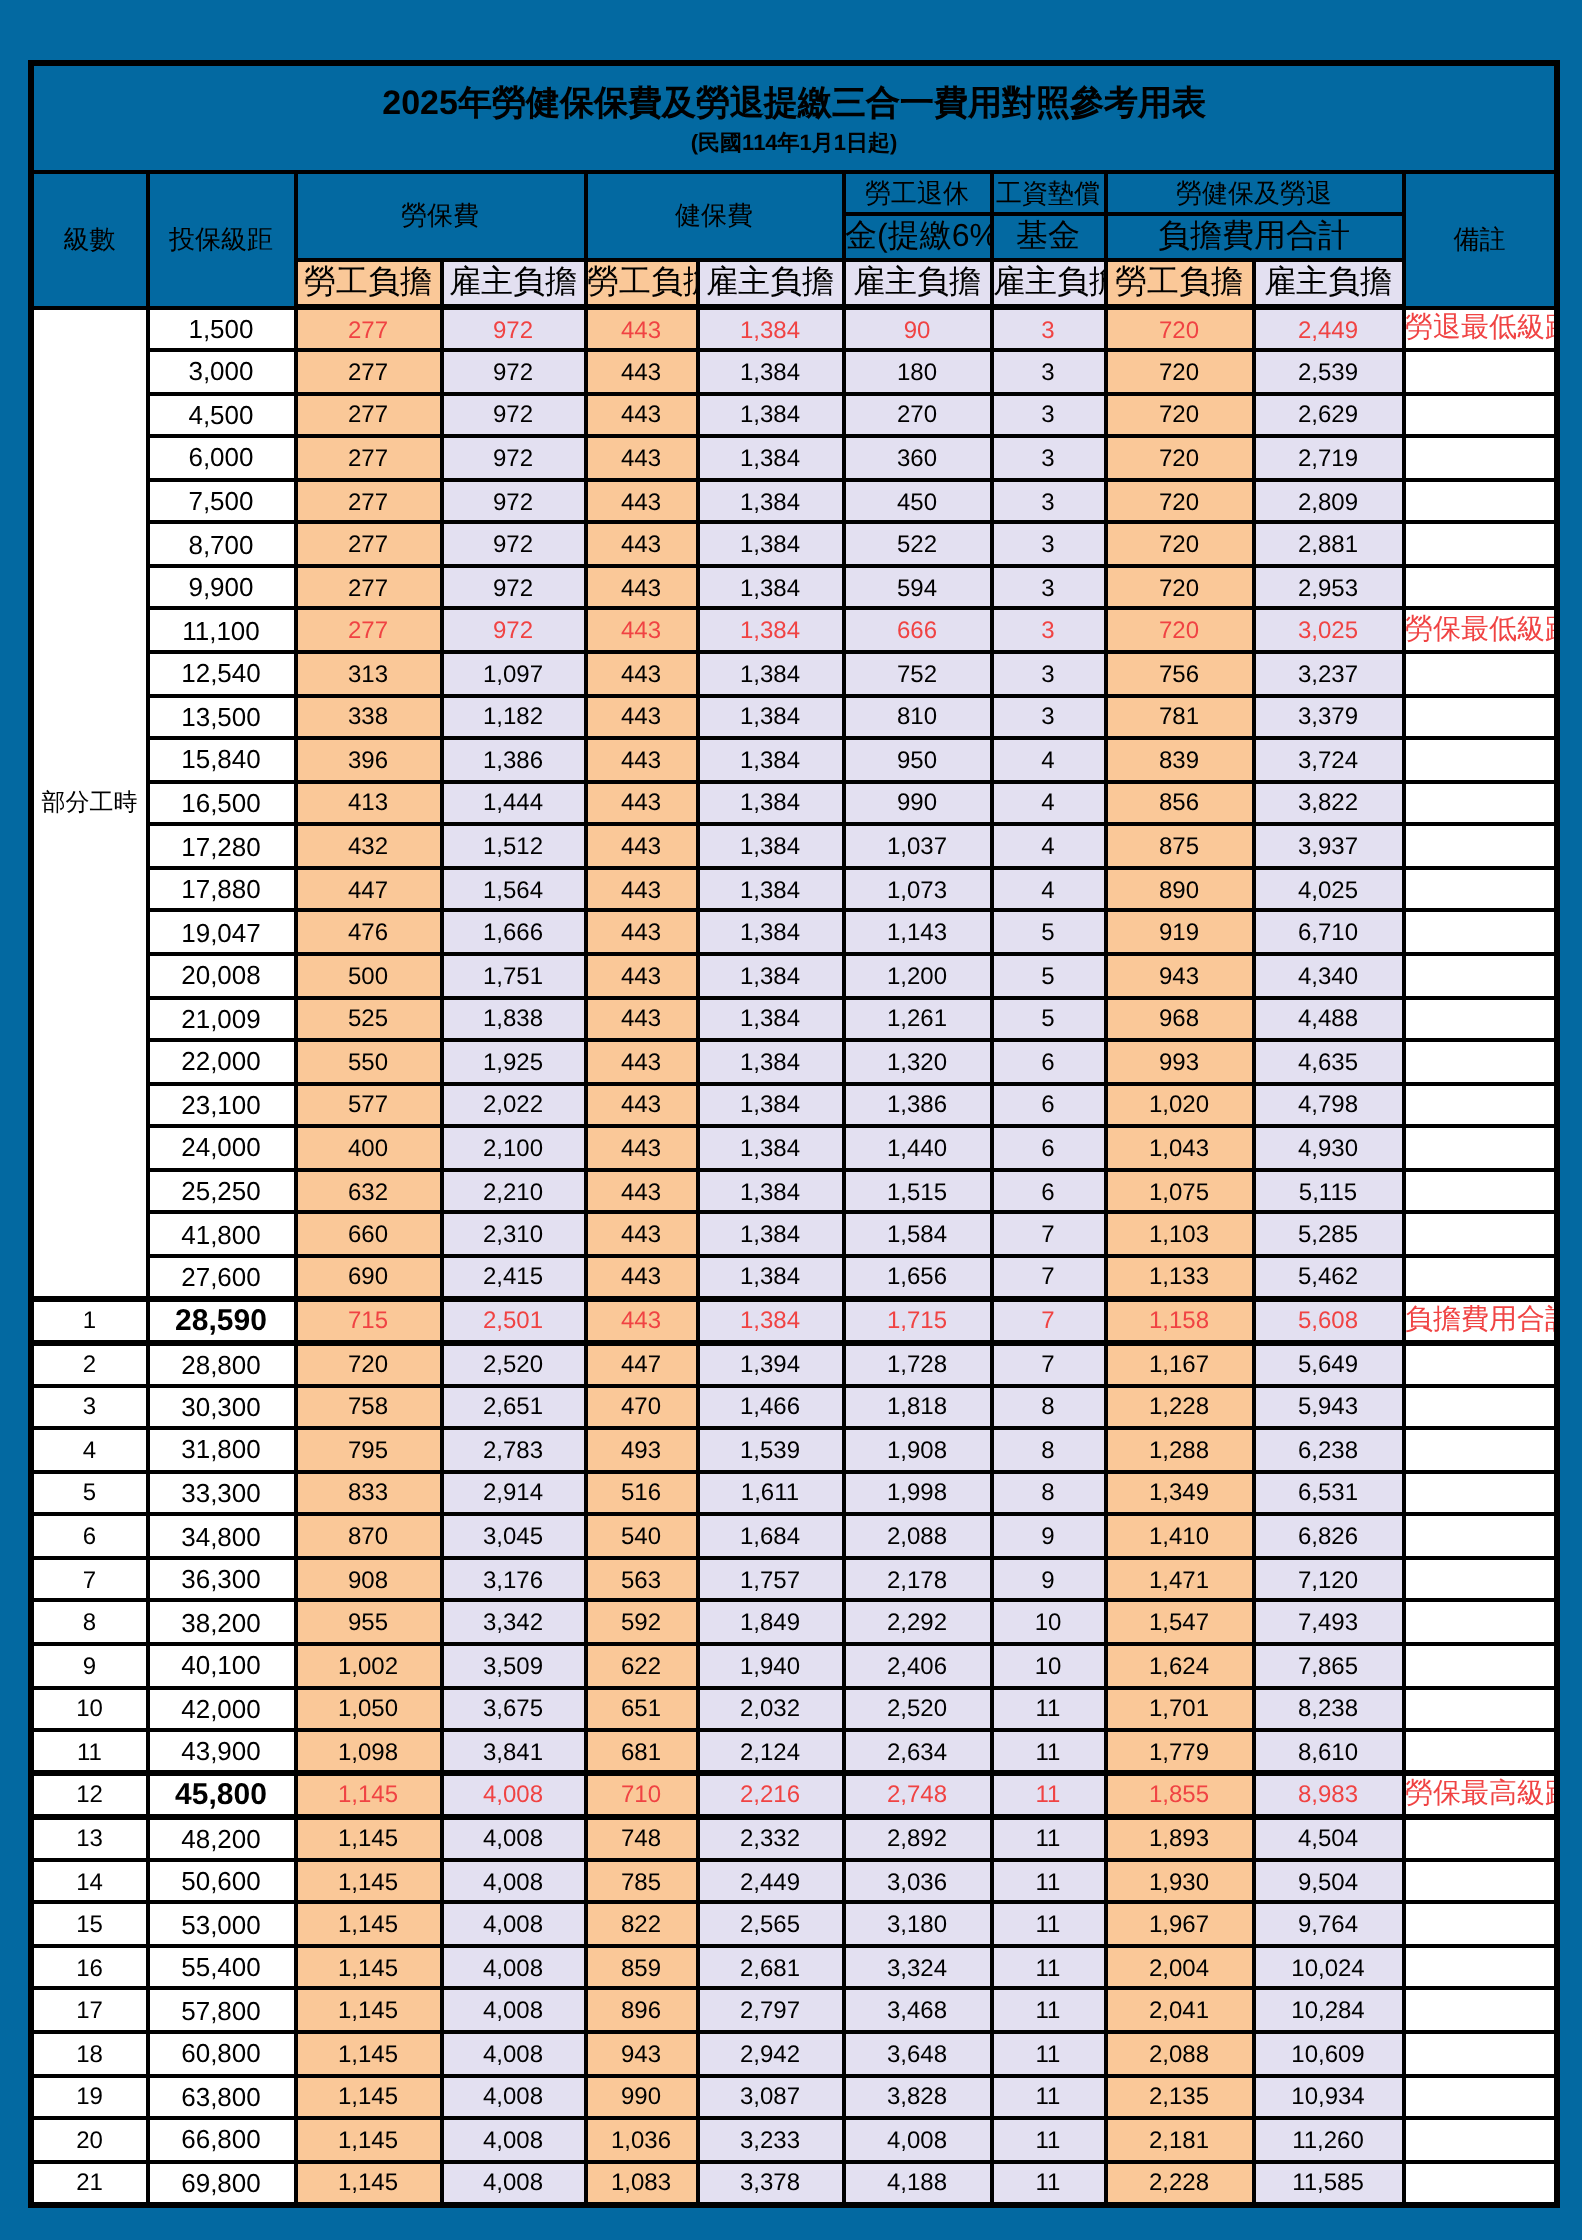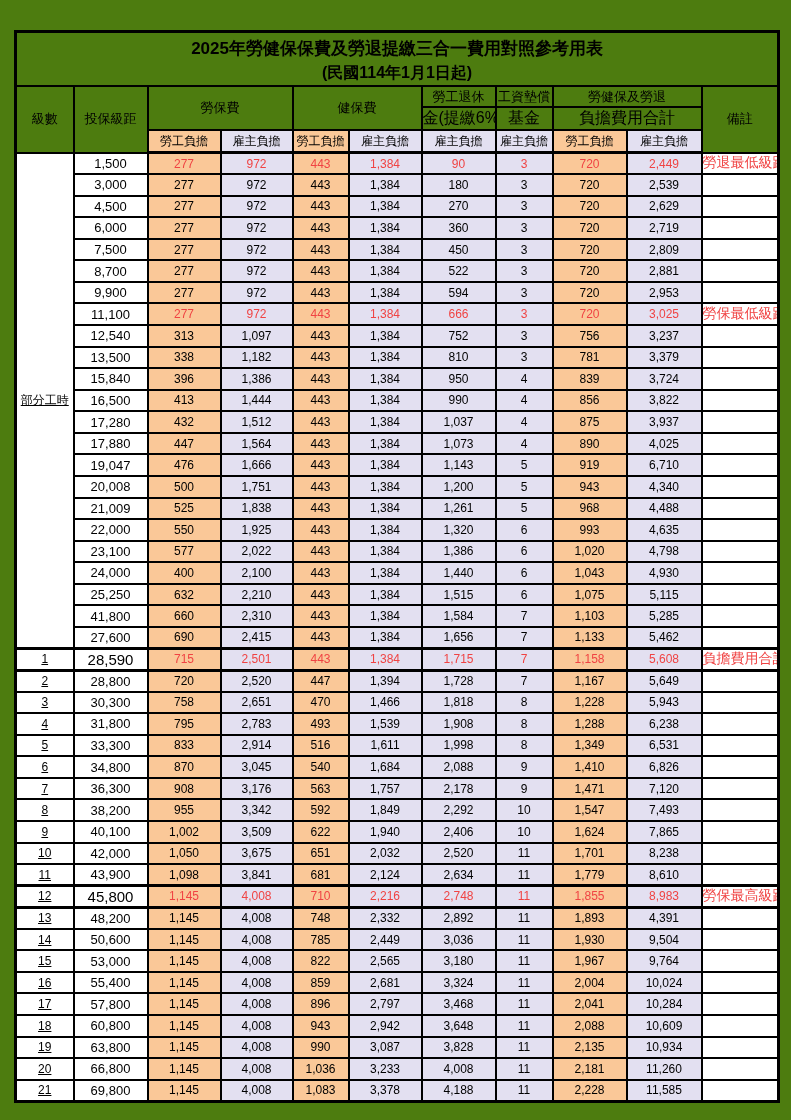--- a/index.html
+++ b/index.html
@@ -7,47 +7,47 @@
     --er:#E3E0F1;
     --hl:#F04343;
     --bd:#000000;
   }
   html,body{margin:0;padding:0;}
   body{
     width:791px;height:1120px;background:#ffffff;
     font-family:"Liberation Sans","DejaVu Sans",sans-serif;
     color:#000;
   }
-  .canvas{position:relative;width:791px;height:1120px;background:#4d7c0f;overflow:hidden;}
+  .canvas{position:relative;width:791px;height:1120px;background:#0369a1;overflow:hidden;}
   table.sheet{
     position:absolute;left:14px;top:30px;
     border-collapse:collapse;table-layout:fixed;width:763px;
     border:3px solid var(--bd);
   }
   th,td{
     border:2px solid var(--bd);
     padding:0;margin:0;
     text-align:center;vertical-align:middle;
     white-space:nowrap;overflow:hidden;
     font-weight:normal;
   }
   .titlecell{height:52px;border-bottom-width:2px;}
   .t1{font-size:17px;font-weight:bold;line-height:1.55;}
-  .t2{font-size:16px;font-weight:bold;line-height:1.2;}
+  .t2{font-size:11px;font-weight:bold;line-height:1.2;}
   tr.hrow1 th{height:19px;font-size:13px;}
   tr.hrow2 th{height:19px;font-size:16px;}
-  tr.hrow3 th{height:20px;font-size:12px;border-bottom-width:3px;}
+  tr.hrow3 th{height:20px;font-size:16px;border-bottom-width:3px;}
   .emp{background:var(--emp);}
   .er{background:var(--er);}
   tbody tr{height:21.57px;}
   tbody td{font-size:12px;}
-  td.level{font-size:12px;background:#fff;text-decoration:underline;}
+  td.level{font-size:12px;background:#fff;}
   td.level.pt{font-size:12px;}
   td.bracket{font-size:13px;background:#fff;}
-  td.bracket.big{font-size:15px;font-weight:normal;}
+  td.bracket.big{font-size:15px;font-weight:bold;}
   td.remark{font-size:14px;color:var(--hl);background:#fff;}
   tr.hl td.val{color:var(--hl);}
   tr.sec td{border-top-width:3px;border-bottom-width:3px;}
 </style>
 </head>
 <body>
 
 <div class="canvas">
   <table class="sheet">
     <colgroup>
@@ -533,21 +533,21 @@
         <tr>
           <td class="level">13</td>
           <td class="bracket">48,200</td>
           <td class="val emp">1,145</td>
           <td class="val er">4,008</td>
           <td class="val emp">748</td>
           <td class="val er">2,332</td>
           <td class="val er">2,892</td>
           <td class="val er">11</td>
           <td class="val emp">1,893</td>
-          <td class="val er">4,391</td>
+          <td class="val er">4,504</td>
           <td class="remark"></td>
         </tr>
         <tr>
           <td class="level">14</td>
           <td class="bracket">50,600</td>
           <td class="val emp">1,145</td>
           <td class="val er">4,008</td>
           <td class="val emp">785</td>
           <td class="val er">2,449</td>
           <td class="val er">3,036</td>

